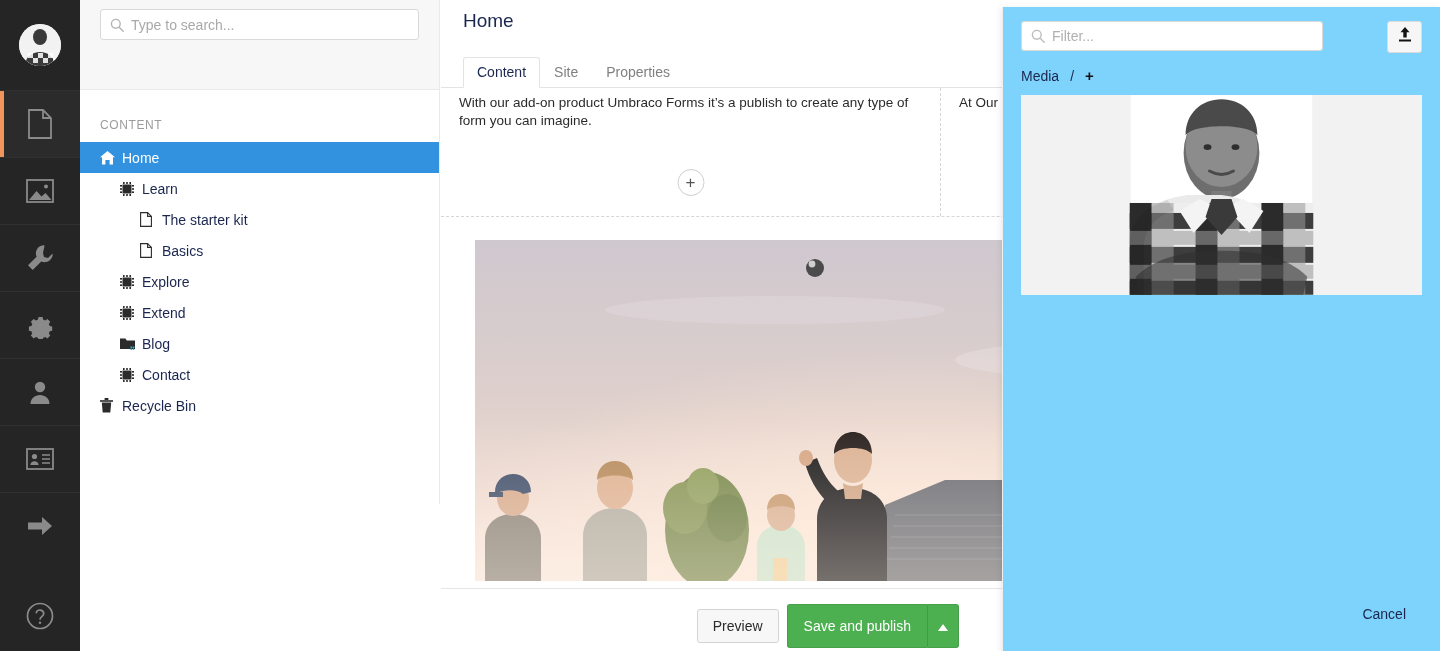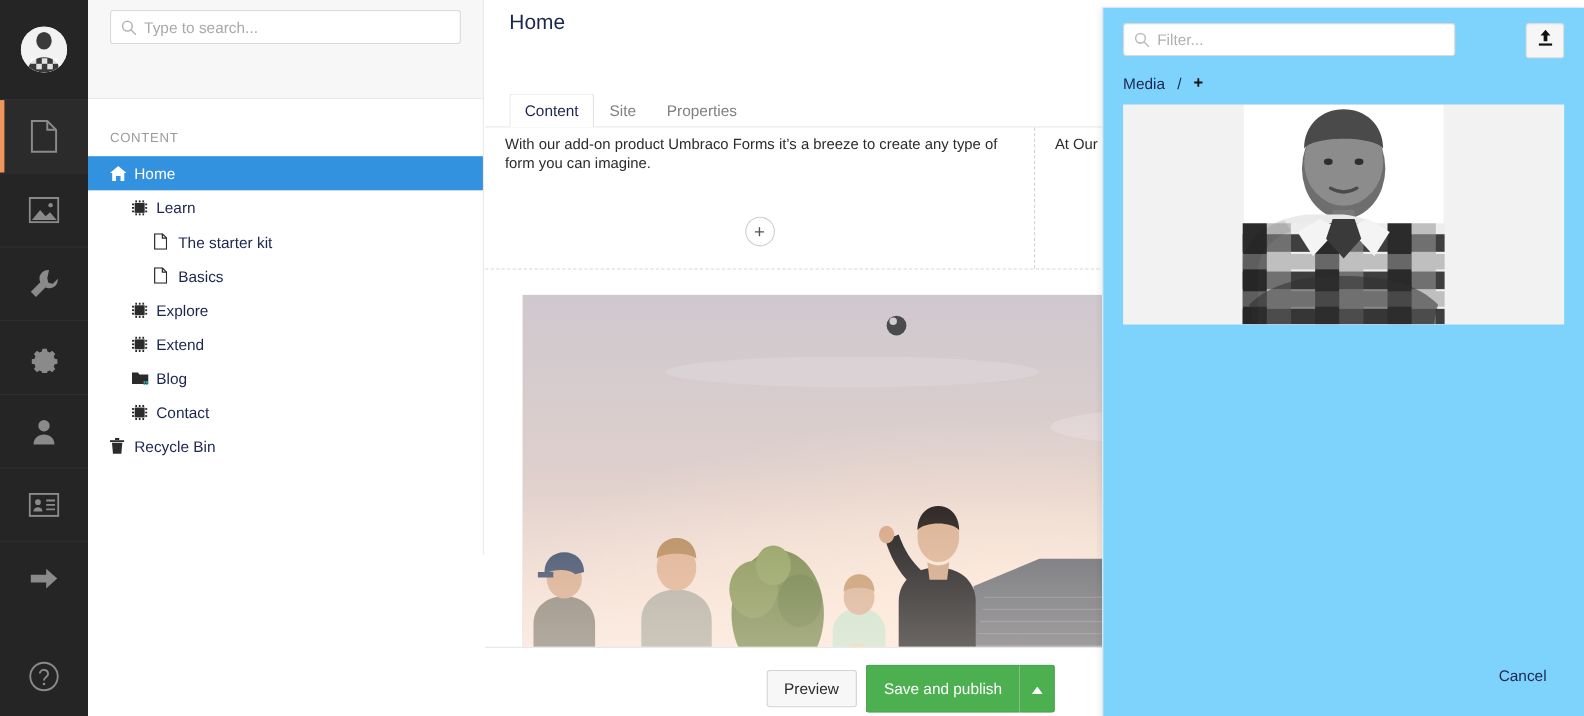--- a/index.html
+++ b/index.html
@@ -84,21 +84,21 @@
 
   
   .editor {
     position: absolute; left: 441px; top: 0; right: 0; height: 651px;
     background: #fff;
   }
   .editor-head { height: 56px; padding: 10px 0 0 22px; background: #fff; }
   .editor-title { font-size: 19px; color: #1b264f; font-weight: normal; }
   .tabs {
     position: relative; height: 32px; padding-left: 22px;
-    border-bottom: 1px solid #e3e3e3; background: #fff; margin-top: 28px;
+    border-bottom: 1px solid #e3e3e3; background: #fff;
   }
   .tab {
     display: inline-block; padding: 6px 13px 7px 13px; font-size: 14px;
     color: #808080; cursor: pointer; position: relative; top: 1px;
     border: 1px solid transparent; border-radius: 3px 3px 0 0;
   }
   .tab.active {
     color: #1b264f; background: #fff;
     border-color: #e3e3e3; border-bottom-color: #fff;
   }
@@ -459,21 +459,21 @@
 
     <div class="editor-head">
       <div class="editor-title">Home</div>
     </div>
 
     <div class="tabs" id="editor-tabs"><div class="tab active">Content</div><div class="tab">Site</div><div class="tab">Properties</div></div>
 
     <div class="grid-area">
       <div class="grid-row">
         <div class="grid-col">
-          <div class="grid-text">With our add-on product Umbraco Forms it’s a breeze to create any type of form you can imagine.</div>
+          <div class="grid-text">With our add-on product Umbraco Forms it’s a publish to create any type of form you can imagine.</div>
           <div class="add-circle">+</div>
         </div>
         <div class="grid-col">
           <div class="grid-text">At Our Umbr and maintair</div>
         </div>
       </div>
     </div>
 
     <div class="hero">
       <svg width="800" height="341" viewBox="0 0 800 341">

